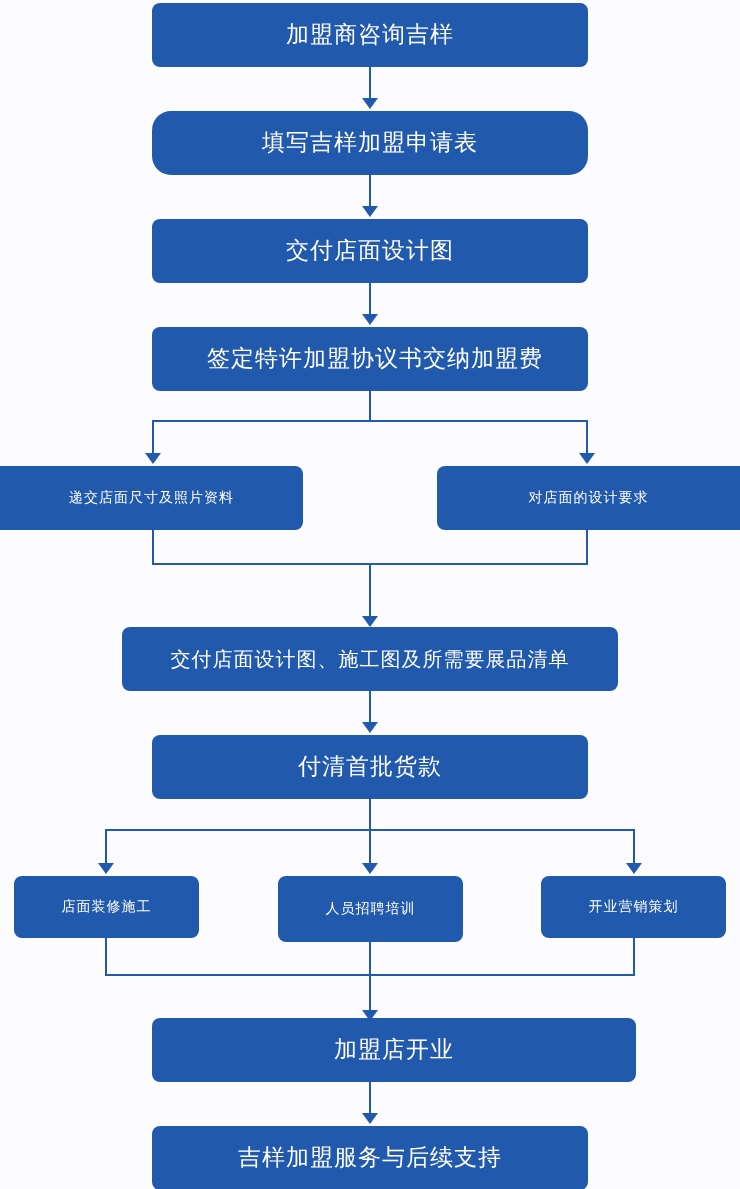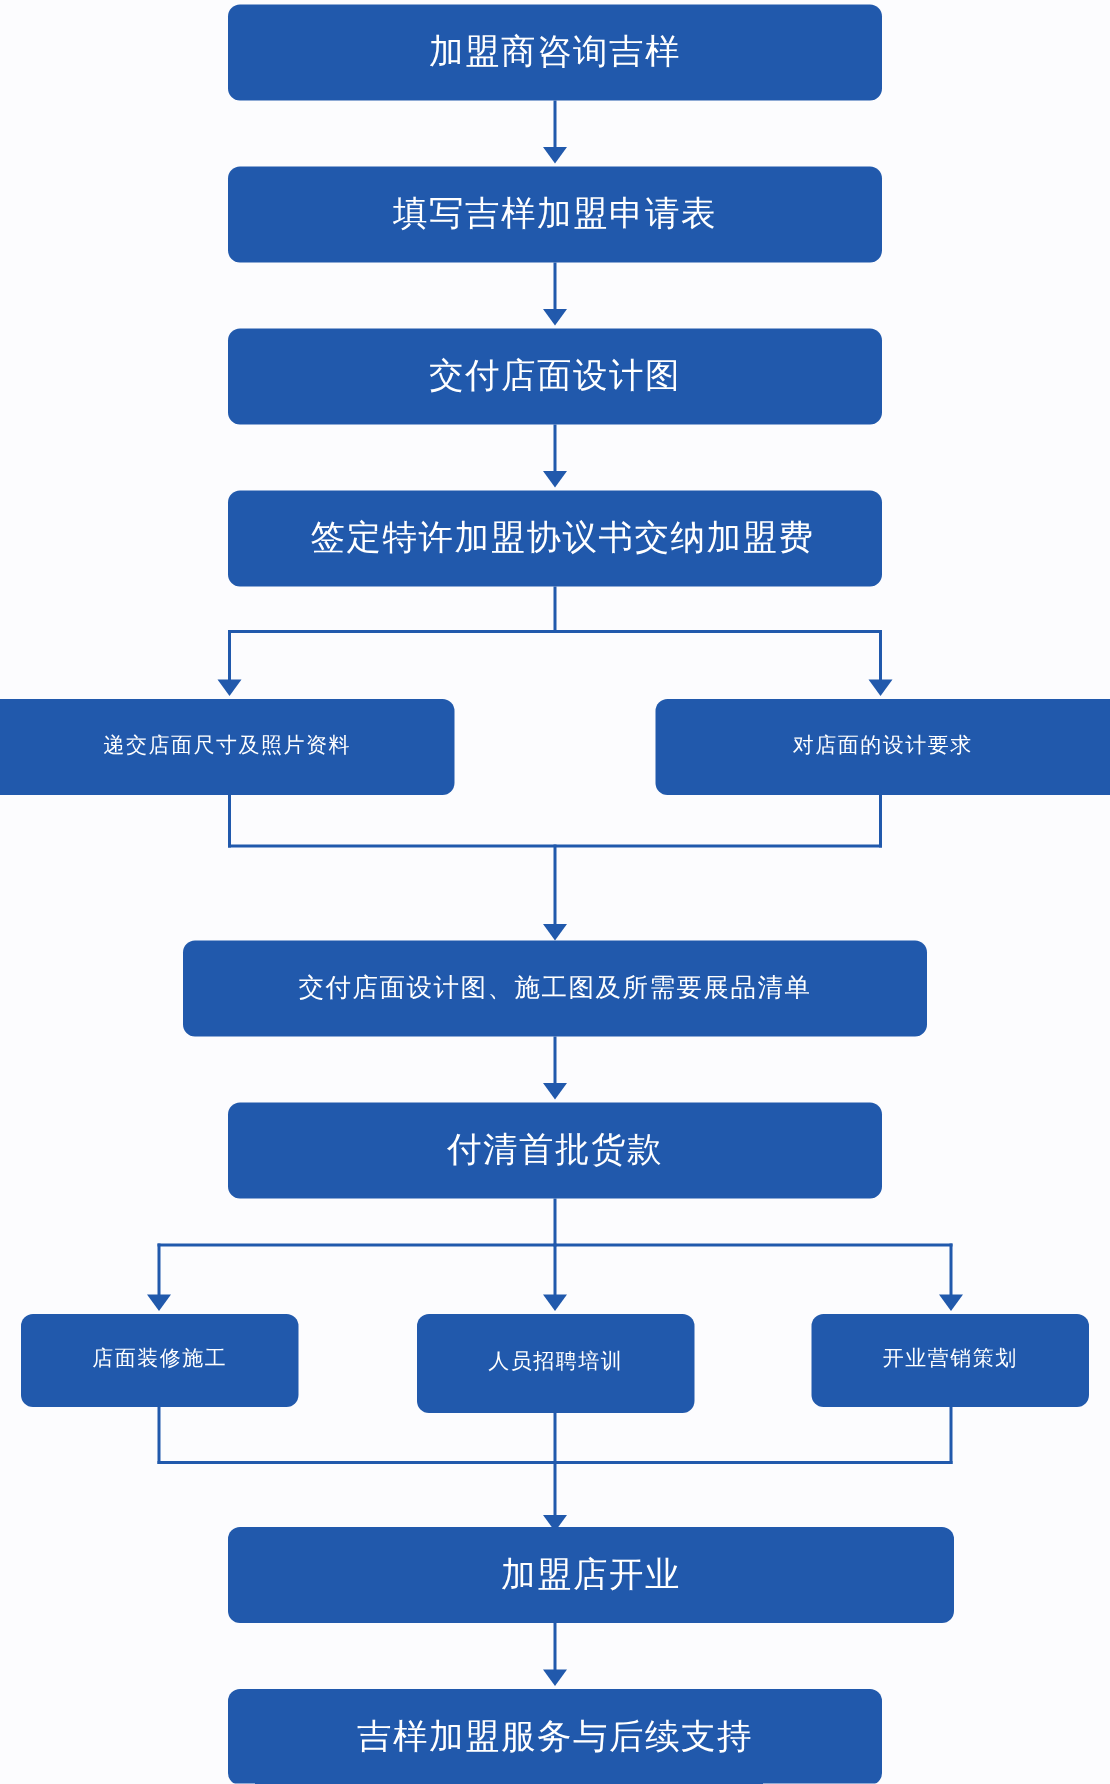--- a/index.html
+++ b/index.html
@@ -24,21 +24,21 @@
     align-items:center;
     justify-content:center;
     text-align:center;
     font-size:23px;
     letter-spacing:1px;
     line-height:1.2;
     box-sizing:border-box;
     padding:0 10px;
     white-space:nowrap;
   }
-  .node.wide-text{font-size:17px;text-align:center;}
+  .node.wide-text{font-size:20px;text-align:center;}
   .node.small-node{font-size:14px;font-family:Liberation Serif, serif;}
   
   .vline{
     position:absolute;
     width:2px;
     background:#2159ac;
   }
   .hline{
     position:absolute;
     height:2px;
@@ -100,21 +100,21 @@
     <div class="hline" style="left:105px;top:974px;width:530px;"></div>
     <div class="vline" style="left:369px;top:974px;height:40px;"></div>
     <div class="arrowhead" style="left:362px;top:1010px;"></div>
 
     <div class="vline" style="left:369px;top:1082px;height:33px;"></div>
     <div class="arrowhead" style="left:362px;top:1113px;"></div>
   </div>
 
   <div class="node" style="left:152px;top:3px;width:436px;height:64px;">加盟商咨询吉样</div>
 
-  <div class="node" style="left:152px;top:111px;width:436px;height:64px;">填写吉样加盟申请表</div>
+  <div class="node" style="left:152px;top:111px;width:436px;height:64px;border-radius:19px;">填写吉样加盟申请表</div>
 
   <div class="node" style="left:152px;top:219px;width:436px;height:64px;">交付店面设计图</div>
 
   <div class="node" style="left:152px;top:327px;width:436px;height:64px;padding-left:20px;">签定特许加盟协议书交纳加盟费</div>
 
   <div class="node small-node" style="left:0px;top:466px;width:303px;height:64px;border-top-left-radius:0;border-bottom-left-radius:0;">递交店面尺寸及照片资料</div>
 
   <div class="node small-node" style="left:437px;top:466px;width:303px;height:64px;border-top-right-radius:0;border-bottom-right-radius:0;">对店面的设计要求</div>
 
   <div class="node wide-text" style="left:122px;top:627px;width:496px;height:64px;">交付店面设计图、施工图及所需要展品清单</div>

